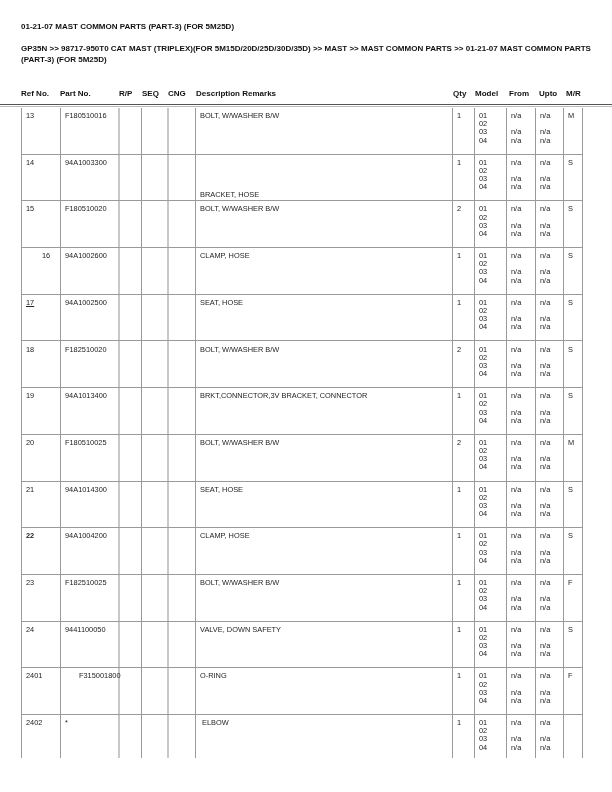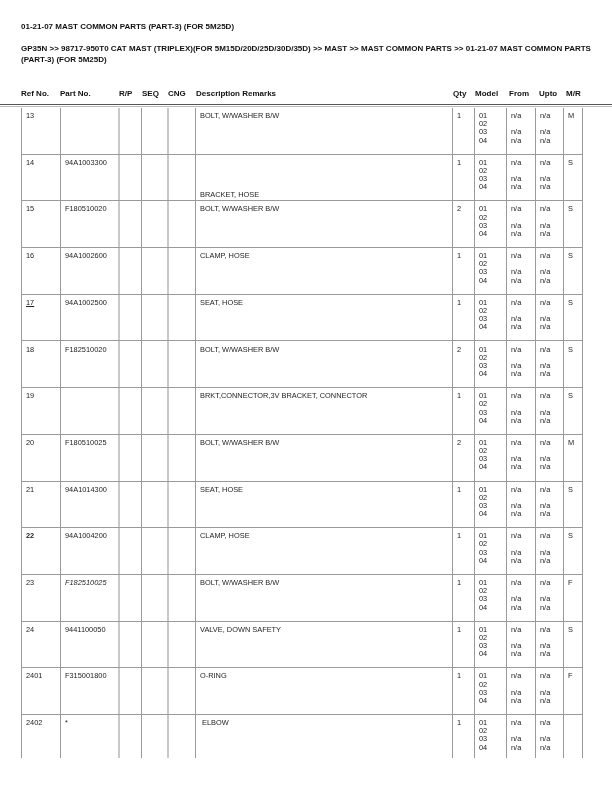--- a/index.html
+++ b/index.html
@@ -65,20 +65,21 @@
     <div class="vline light" style="left: 146px;"></div>
     <div class="vline" style="left: 174px;"></div>
     <div class="vline" style="left: 431px;"></div>
     <div class="vline" style="left: 453px;"></div>
     <div class="vline" style="left: 485px;"></div>
     <div class="vline" style="left: 514px;"></div>
     <div class="vline" style="left: 542px;"></div>
     <div class="vline" style="left: 561px;"></div>
     <div class="row" style="top: 0px;">
       <div class="cell" style="left: 0px; width: 39px;">13</div>
+      <div class="cell" style="left: 39px; width: 58px;">F180510016</div>
       <div class="cell" style="left: 97px; width: 23px;"></div>
       <div class="cell" style="left: 120px; width: 26px;"></div>
       <div class="cell" style="left: 146px; width: 28px;"></div>
       <div class="cell" style="left: 174px; width: 257px; padding-right: 80px; white-space: pre-wrap;">BOLT, W/WASHER B/W</div>
       <div class="cell" style="left: 431px; width: 22px;">1</div>
       <div class="cell" style="left: 453px; width: 32px;">
         <span class="mline">01</span>
         <span class="mline">02</span>
         <span class="mline">03</span>
         <span class="mline">04</span>
@@ -147,21 +148,21 @@
       </div>
       <div class="cell" style="left: 514px; width: 28px;">
         <span class="mline">n/a</span>
         <span class="mline"></span>
         <span class="mline">n/a</span>
         <span class="mline">n/a</span>
       </div>
       <div class="cell" style="left: 542px; width: 20px;">S</div>
     </div>
     <div class="row" style="top: 140.1px;">
-      <div class="cell" style="left: 0px; width: 39px;">16</div>
+      <div class="cell" style="left: 16px; width: 39px;">16</div>
       <div class="cell" style="left: 39px; width: 58px;">94A1002600</div>
       <div class="cell" style="left: 97px; width: 23px;"></div>
       <div class="cell" style="left: 120px; width: 26px;"></div>
       <div class="cell" style="left: 146px; width: 28px;"></div>
       <div class="cell" style="left: 174px; width: 257px; padding-right: 80px; white-space: pre-wrap;">CLAMP, HOSE</div>
       <div class="cell" style="left: 431px; width: 22px;">1</div>
       <div class="cell" style="left: 453px; width: 32px;">
         <span class="mline">01</span>
         <span class="mline">02</span>
         <span class="mline">03</span>
@@ -232,20 +233,21 @@
       <div class="cell" style="left: 514px; width: 28px;">
         <span class="mline">n/a</span>
         <span class="mline"></span>
         <span class="mline">n/a</span>
         <span class="mline">n/a</span>
       </div>
       <div class="cell" style="left: 542px; width: 20px;">S</div>
     </div>
     <div class="row" style="top: 280.2px;">
       <div class="cell" style="left: 0px; width: 39px;">19</div>
+      <div class="cell" style="left: 39px; width: 58px;">94A1013400</div>
       <div class="cell" style="left: 97px; width: 23px;"></div>
       <div class="cell" style="left: 120px; width: 26px;"></div>
       <div class="cell" style="left: 146px; width: 28px;"></div>
       <div class="cell" style="left: 174px; width: 257px; padding-right: 80px; white-space: pre-wrap;">BRKT,CONNECTOR,3V BRACKET, CONNECTOR</div>
       <div class="cell" style="left: 431px; width: 22px;">1</div>
       <div class="cell" style="left: 453px; width: 32px;">
         <span class="mline">01</span>
         <span class="mline">02</span>
         <span class="mline">03</span>
         <span class="mline">04</span>
@@ -343,21 +345,21 @@
       <div class="cell" style="left: 514px; width: 28px;">
         <span class="mline">n/a</span>
         <span class="mline"></span>
         <span class="mline">n/a</span>
         <span class="mline">n/a</span>
       </div>
       <div class="cell" style="left: 542px; width: 20px;">S</div>
     </div>
     <div class="row" style="top: 467px;">
       <div class="cell" style="left: 0px; width: 39px;">23</div>
-      <div class="cell" style="left: 39px; width: 58px; font-style: italic;">F182510025</div>
+      <div class="cell" style="left: 39px; width: 58px;">F182510025</div>
       <div class="cell" style="left: 97px; width: 23px;"></div>
       <div class="cell" style="left: 120px; width: 26px;"></div>
       <div class="cell" style="left: 146px; width: 28px;"></div>
       <div class="cell" style="left: 174px; width: 257px; padding-right: 80px; white-space: pre-wrap;">BOLT, W/WASHER B/W</div>
       <div class="cell" style="left: 431px; width: 22px;">1</div>
       <div class="cell" style="left: 453px; width: 32px;">
         <span class="mline">01</span>
         <span class="mline">02</span>
         <span class="mline">03</span>
         <span class="mline">04</span>
@@ -399,21 +401,21 @@
       <div class="cell" style="left: 514px; width: 28px;">
         <span class="mline">n/a</span>
         <span class="mline"></span>
         <span class="mline">n/a</span>
         <span class="mline">n/a</span>
       </div>
       <div class="cell" style="left: 542px; width: 20px;">S</div>
     </div>
     <div class="row" style="top: 560.4px;">
       <div class="cell" style="left: 0px; width: 39px;">2401</div>
-      <div class="cell" style="left: 39px; width: 58px;">F315001800</div>
+      <div class="cell" style="left: 53px; width: 58px;">F315001800</div>
       <div class="cell" style="left: 97px; width: 23px;"></div>
       <div class="cell" style="left: 120px; width: 26px;"></div>
       <div class="cell" style="left: 146px; width: 28px;"></div>
       <div class="cell" style="left: 174px; width: 257px; padding-right: 80px; white-space: pre-wrap;">O-RING</div>
       <div class="cell" style="left: 431px; width: 22px;">1</div>
       <div class="cell" style="left: 453px; width: 32px;">
         <span class="mline">01</span>
         <span class="mline">02</span>
         <span class="mline">03</span>
         <span class="mline">04</span>

